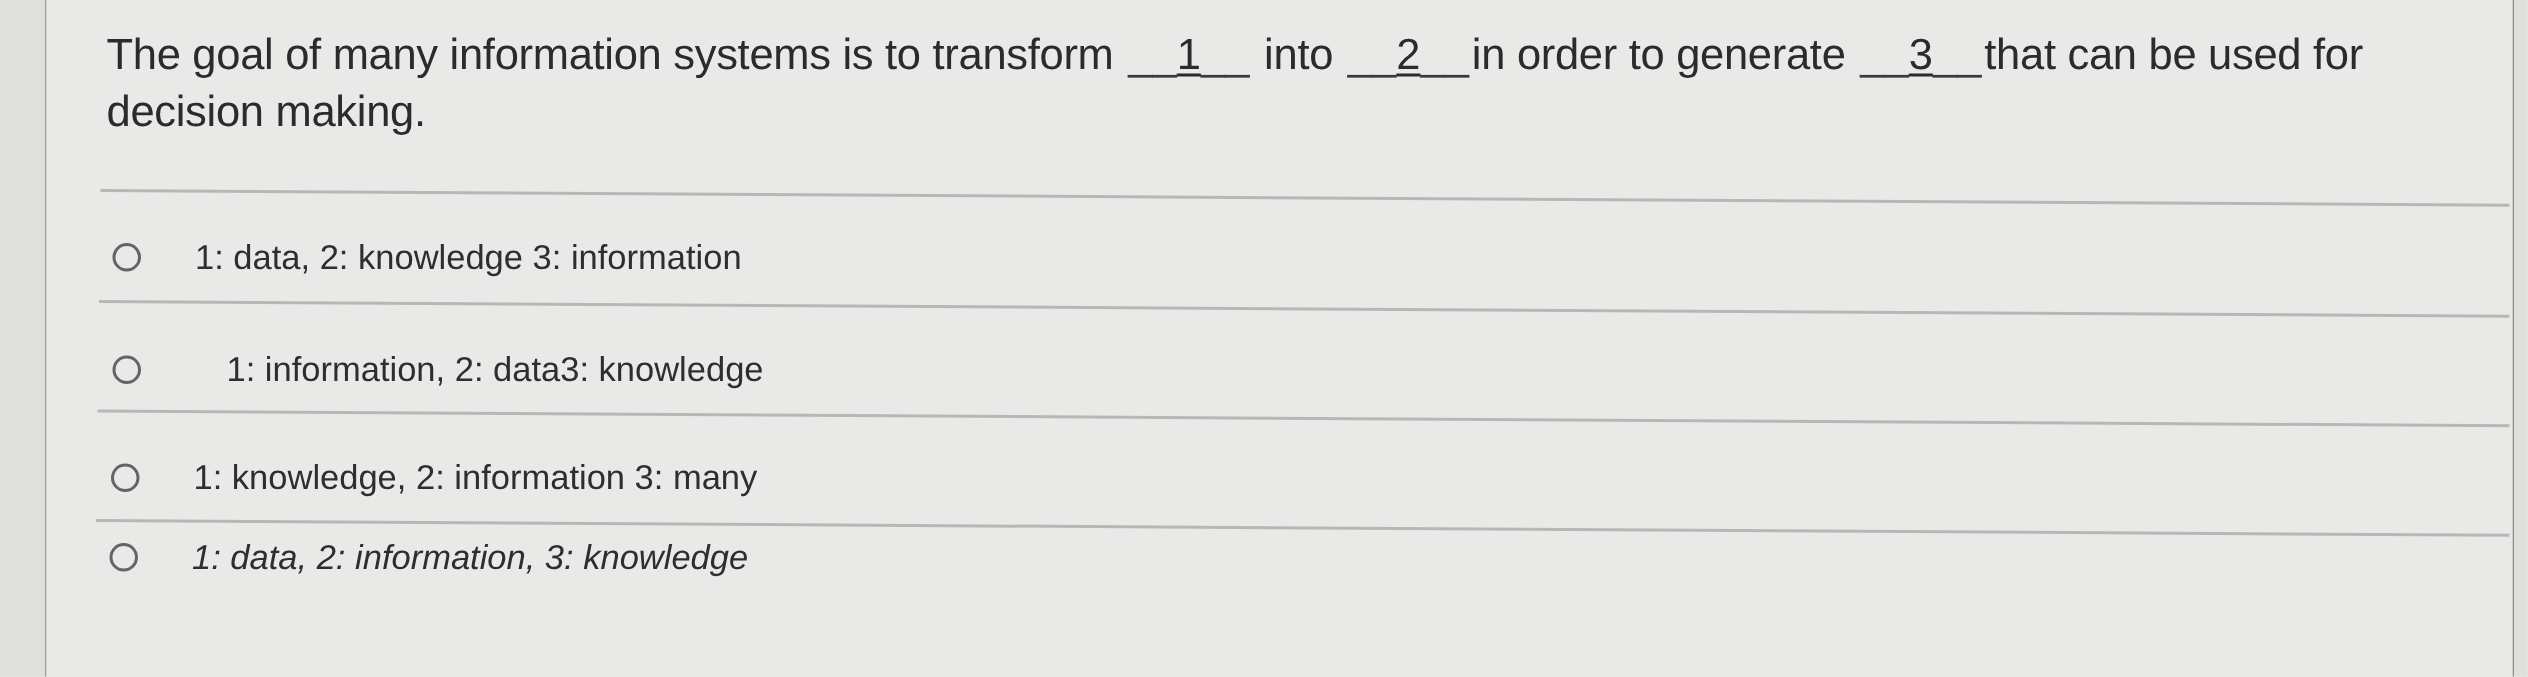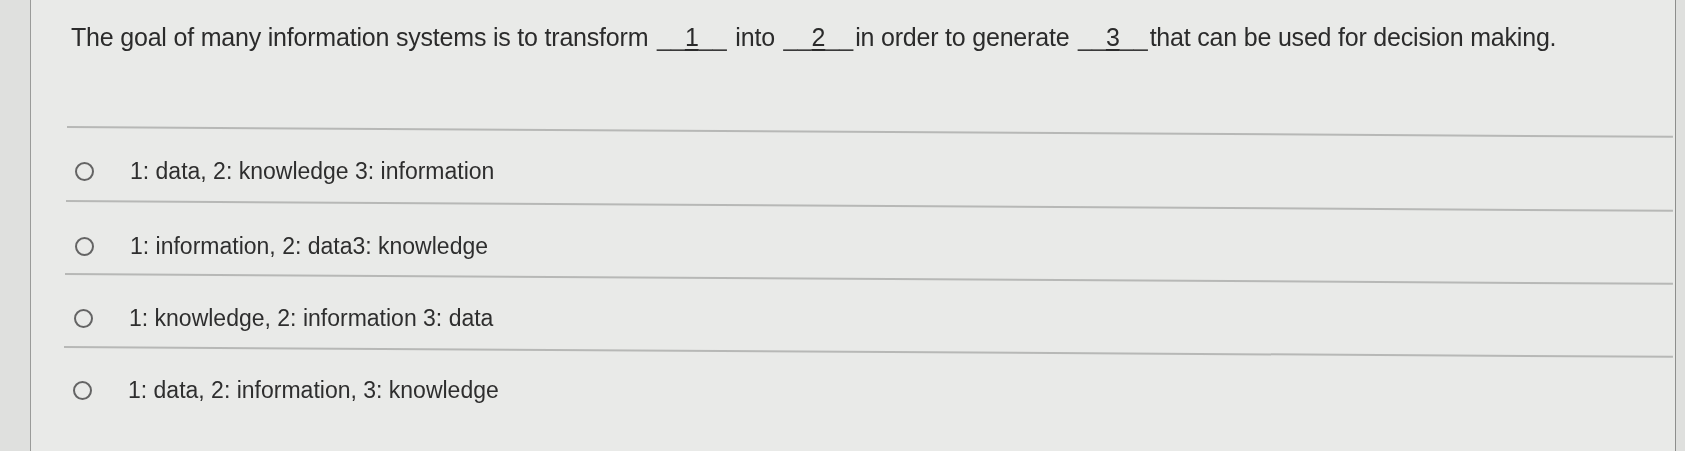--- a/index.html
+++ b/index.html
@@ -39,21 +39,21 @@
       top: 0;
       width: 1644px;
       height: 451px;
       background: #e9eae8;
     }
     .question-text {
       position: absolute;
       left: 40px;
       top: 18px;
       width: 1540px;
-      font-size: 25px;
+      font-size: 29px;
       line-height: 38px;
       letter-spacing: -0.2px;
       color: #2b2b2b;
     }
     .blank {
       display: inline-block;
       letter-spacing: 0;
       padding: 0 2px;
     }
     .blank .dash {
@@ -107,32 +107,32 @@
 
   <div class="divider" style="left:36px; top:126px; width:1606px; transform: rotate(0.35deg);"></div>
 
   <div class="option" style="left:44px; top:156px;">
     <span class="radio"></span>
     <span class="option-label">1: data, 2: knowledge 3: information</span>
   </div>
 
   <div class="divider" style="left:35px; top:200px; width:1607px; transform: rotate(0.35deg);"></div>
 
-  <div class="option" style="left:44px; top:231px;">
+  <div class="option" style="left:44px; top:231px;gap:21px;">
     <span class="radio"></span>
     <span class="option-label">1: information, 2: data3: knowledge</span>
   </div>
 
   <div class="divider" style="left:34px; top:273px; width:1608px; transform: rotate(0.35deg);"></div>
 
   <div class="option" style="left:43px; top:303px;">
     <span class="radio"></span>
-    <span class="option-label">1: knowledge, 2: information 3: data</span>
+    <span class="option-label">1: knowledge, 2: information 3: many</span>
   </div>
 
   <div class="divider" style="left:33px; top:346px; width:1609px; transform: rotate(0.35deg);"></div>
 
-  <div class="option" style="left:42px; top:375px;">
+  <div class="option" style="left:42px; top:356px;font-style:italic;">
     <span class="radio"></span>
     <span class="option-label">1: data, 2: information, 3: knowledge</span>
   </div>
 
 </div>
 
 </body></html>

